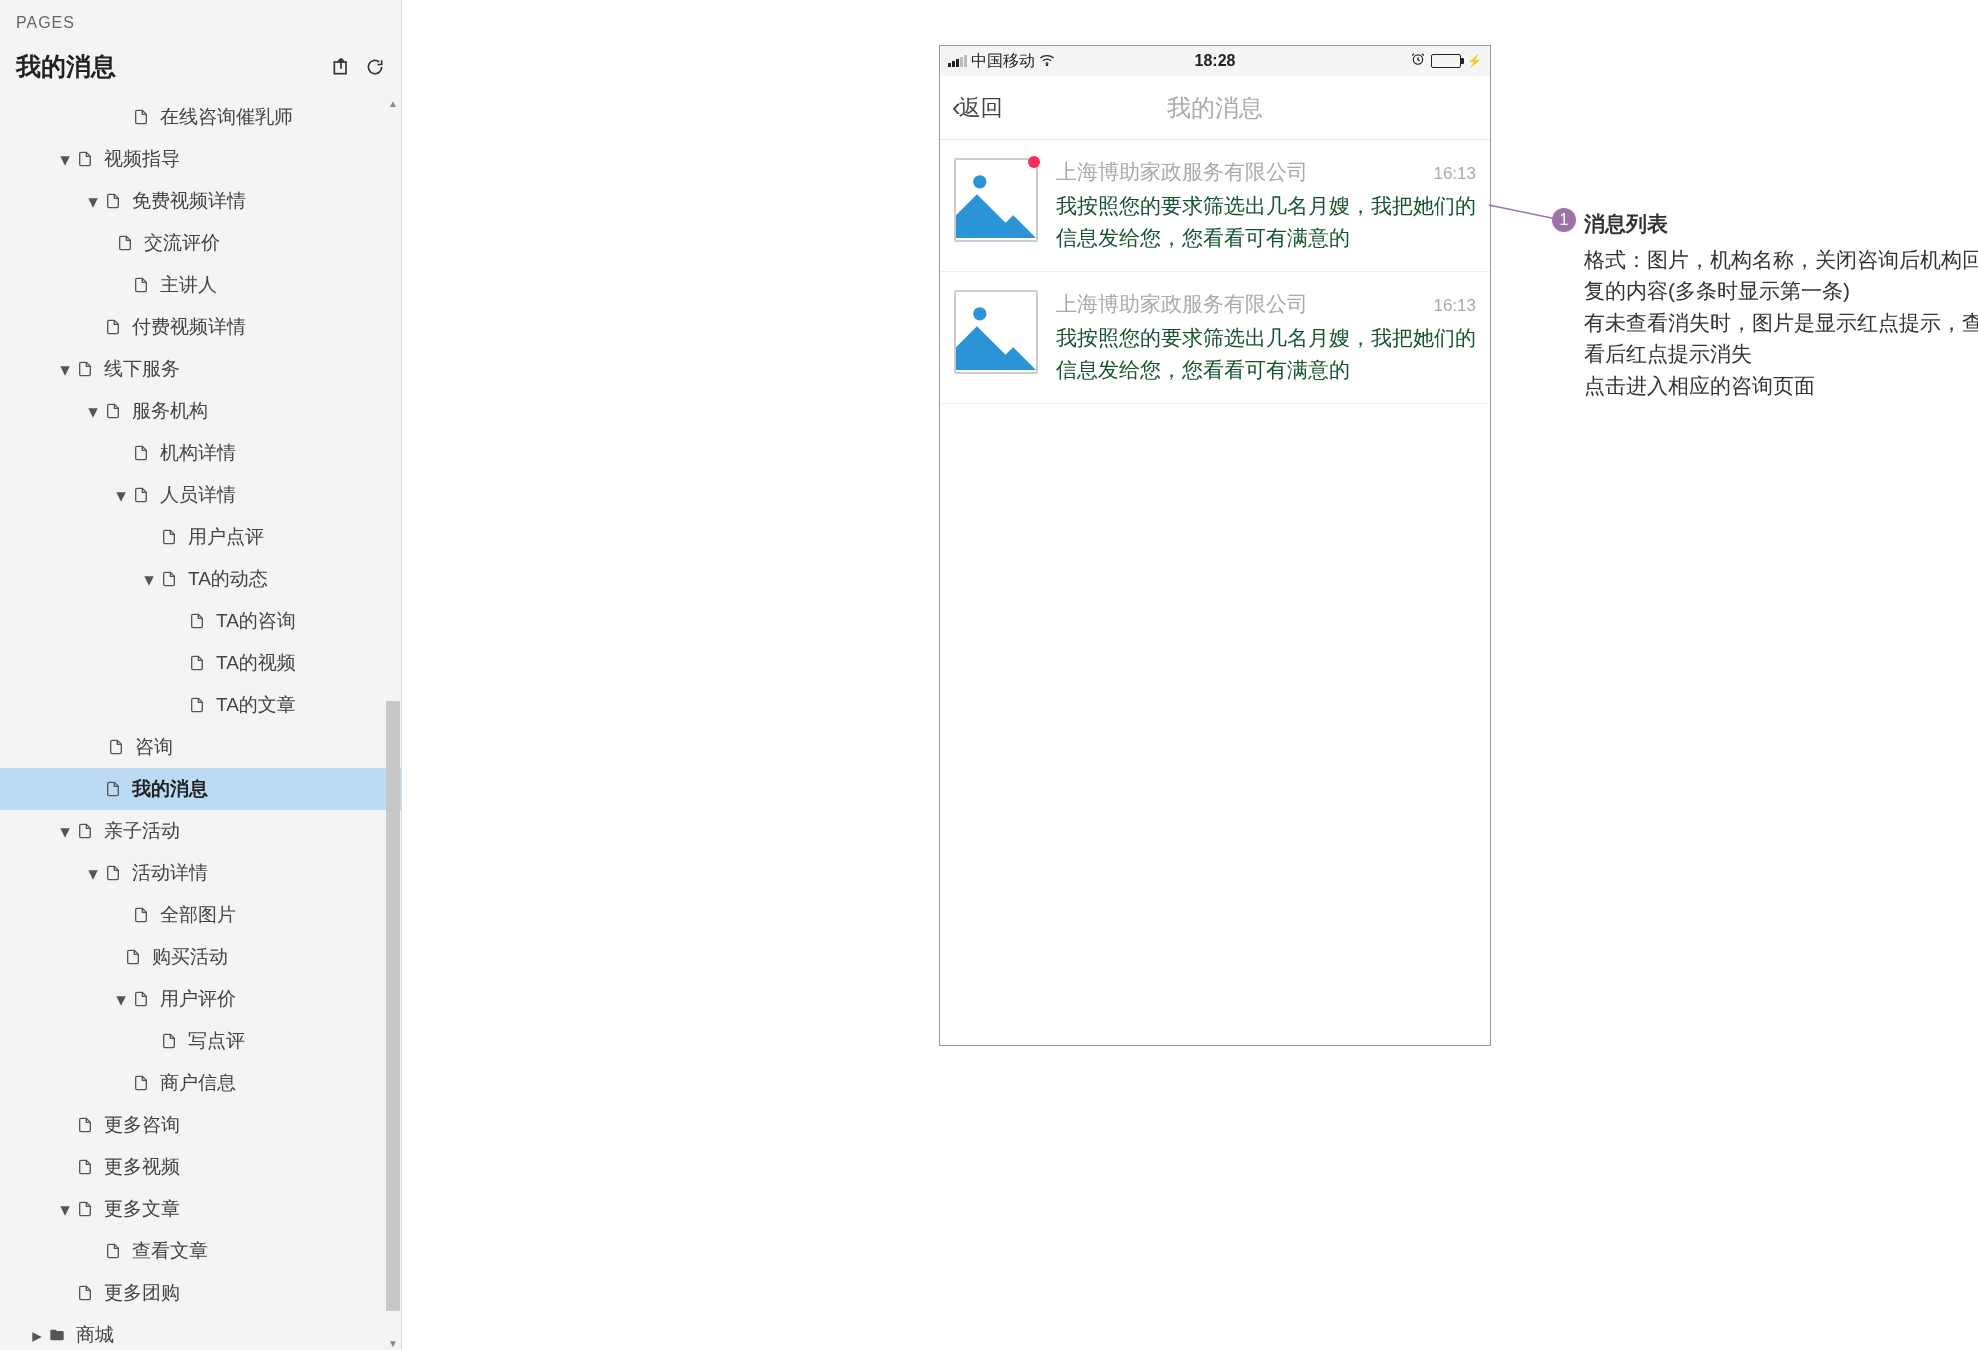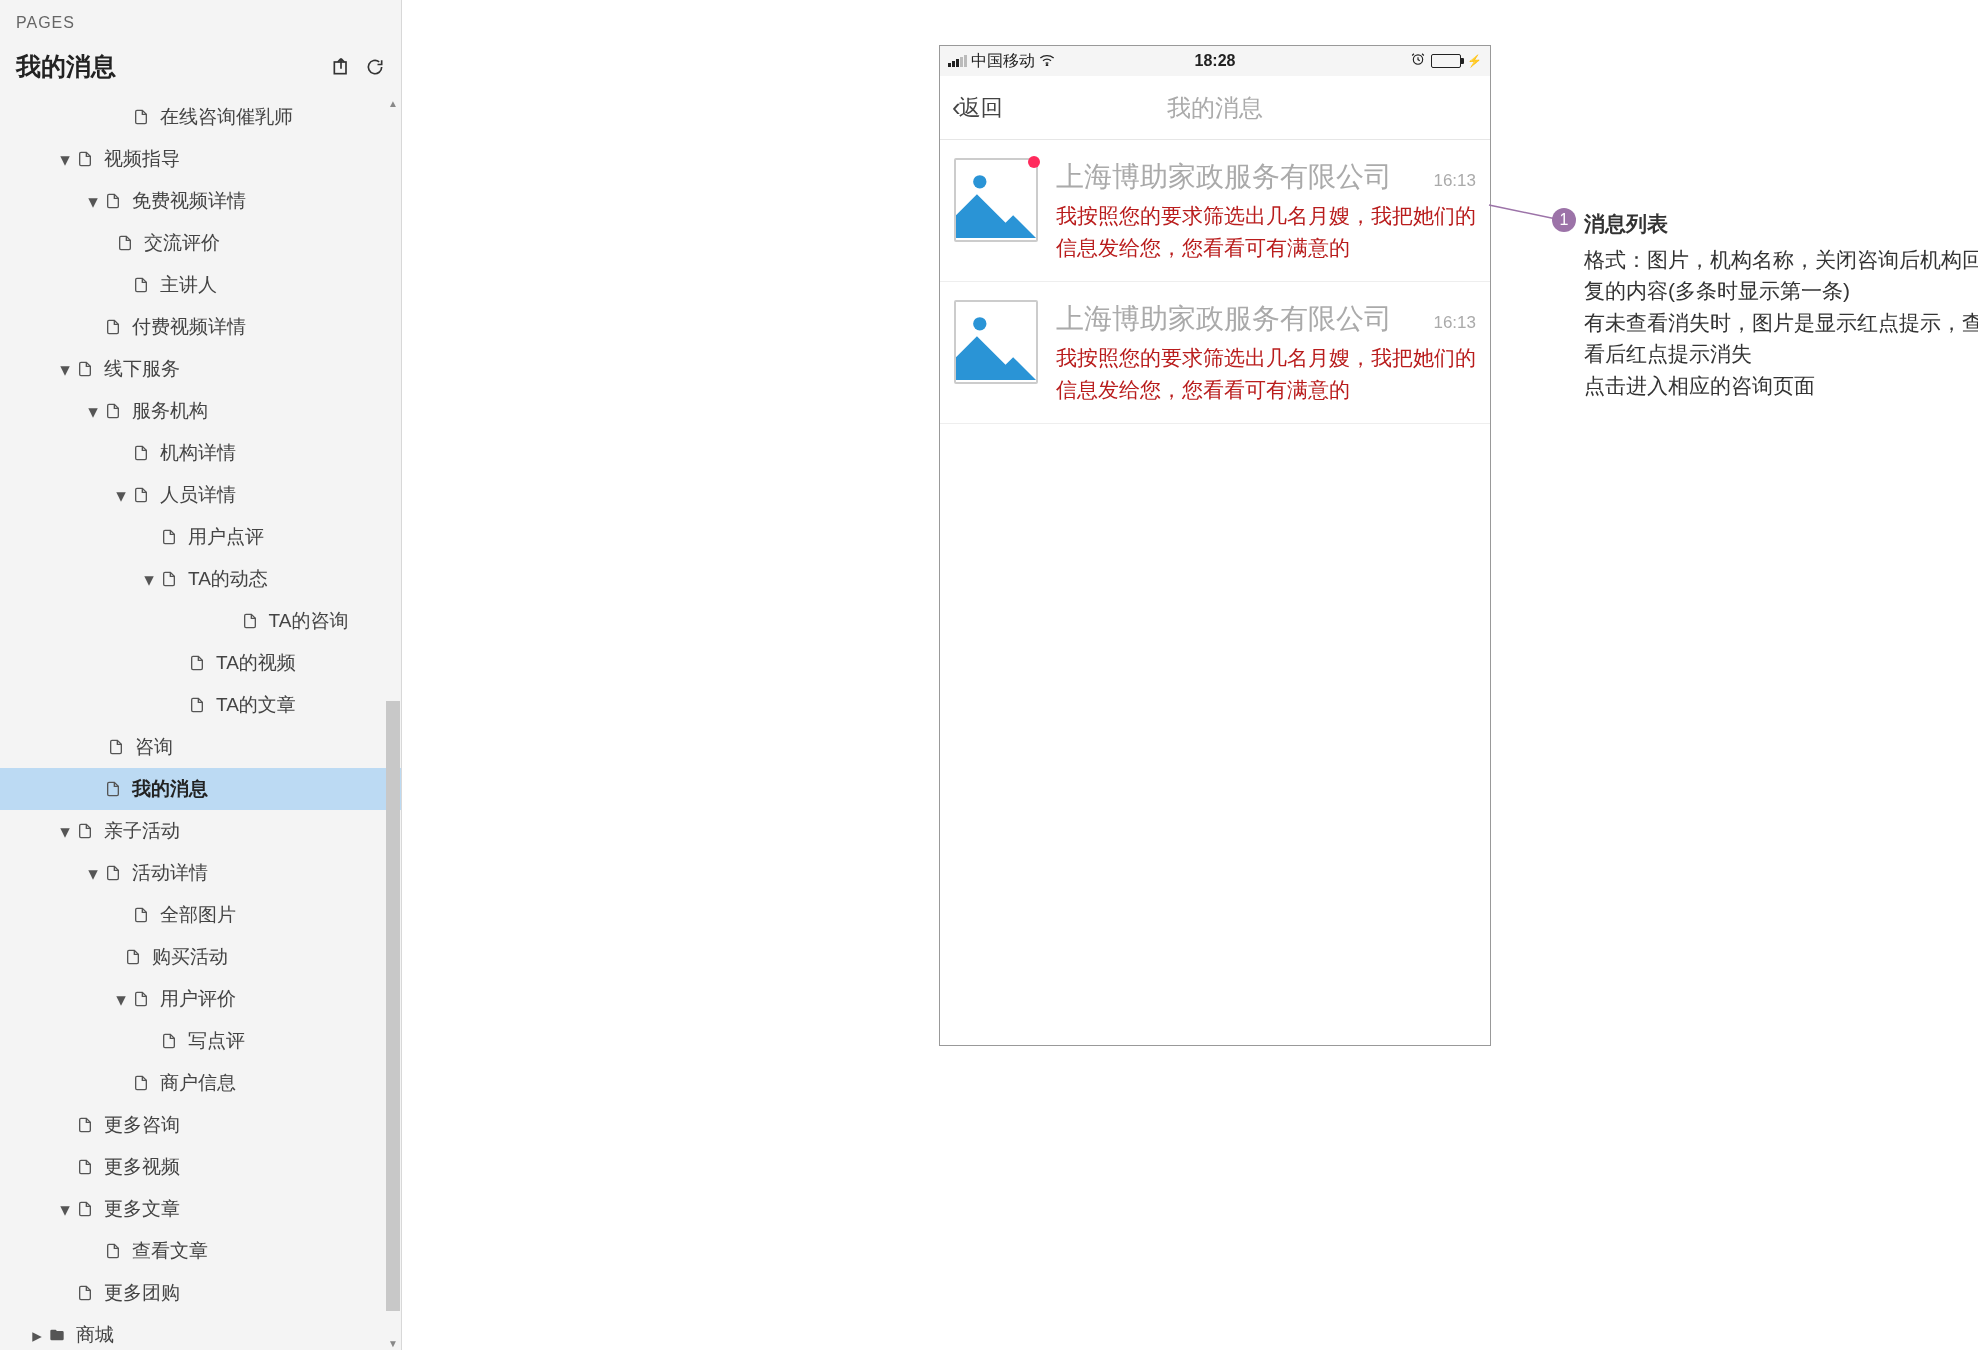--- a/index.html
+++ b/index.html
@@ -227,31 +227,31 @@
 }
 .msg-body {
   flex: 1;
   padding-left: 18px;
 }
 .msg-head-row {
   display: flex;
   align-items: baseline;
 }
 .msg-name {
-  font-size: 28px;
+  font-size: 21px;
   color: #aaa;
   flex: 1;
 }
 .msg-time {
   font-size: 17px;
   color: #aaa;
 }
 .msg-text {
   font-size: 21px;
-  color: #b91c1c;
+  color: #14532d;
   line-height: 1.5;
   margin-top: 4px;
 }
 
 
 .annotation-line {
   position: absolute;
   stroke: #9c73a8;
   stroke-width: 1.5;
   fill: none;
@@ -415,21 +415,21 @@
         <div class="tree-item" style="padding-left: 140px;">
           <span class="caret">▾</span>
           <span class="file-icon">
             <svg width="16" height="16" viewBox="0 0 24 24" fill="none" stroke="currentColor" stroke-width="2">
               <path d="M14 2H6a2 2 0 0 0-2 2v16a2 2 0 0 0 2 2h12a2 2 0 0 0 2-2V8z"></path>
               <path d="M14 2v6h6"></path>
             </svg>
           </span>
           <span class="label">TA的动态</span>
         </div>
-        <div class="tree-item" style="padding-left: 168px; justify-content: center;">
+        <div class="tree-item" style="padding-left: 168px;">
           <span class="spacer"></span>
           <span class="file-icon">
             <svg width="16" height="16" viewBox="0 0 24 24" fill="none" stroke="currentColor" stroke-width="2">
               <path d="M14 2H6a2 2 0 0 0-2 2v16a2 2 0 0 0 2 2h12a2 2 0 0 0 2-2V8z"></path>
               <path d="M14 2v6h6"></path>
             </svg>
           </span>
           <span class="label">TA的咨询</span>
         </div>
         <div class="tree-item" style="padding-left: 168px;">

